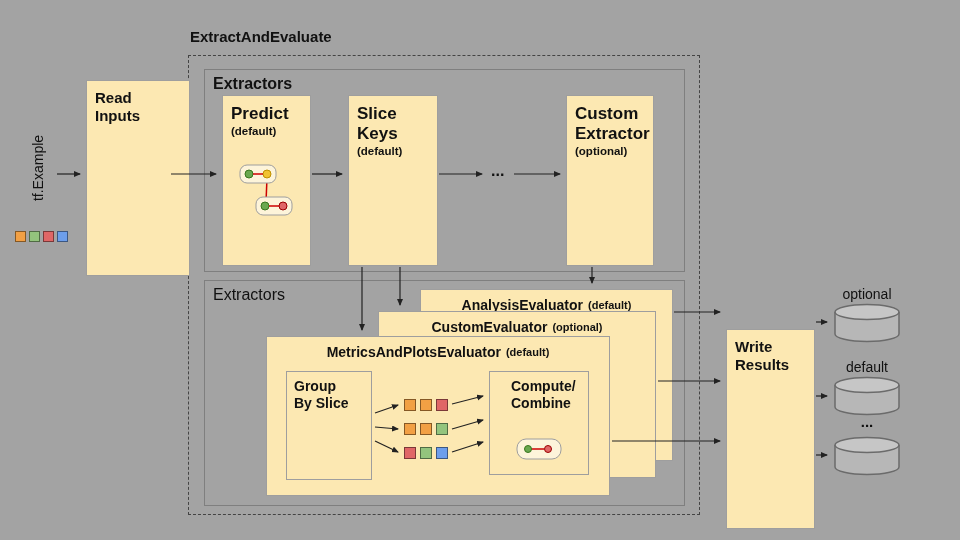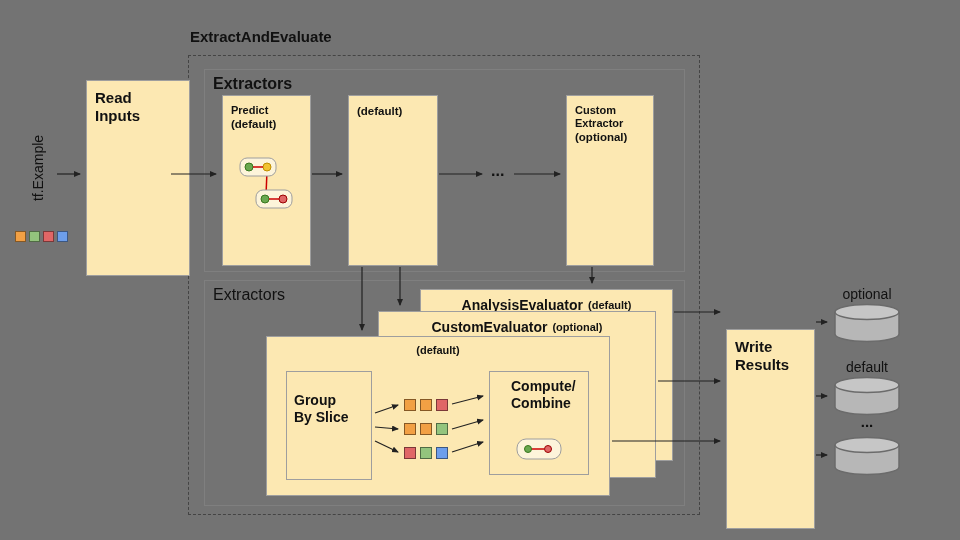--- a/index.html
+++ b/index.html
@@ -1,28 +1,28 @@
 <!DOCTYPE html>
 <html><head>
 <meta charset="utf-8">
 <style>
   * { margin:0; padding:0; box-sizing:border-box; }
   html,body { background:#ffffff; }
   .canvas {
-    position:relative; width:960px; height:540px; background:#737373;
+    position:relative; width:960px; height:540px; background:#a3a3a3;
     font-family:"Liberation Sans", sans-serif; color:#111; overflow:hidden;
   }
   .abs { position:absolute; }
   .tan { background:#fce8b2; border:1.4px solid #9e9e9e; }
   .container-box { border:1.4px solid #7f7f7f; background:transparent; }
   .dashed-box { border:1.6px dashed #444; }
   .diagram-title { font-weight:bold; font-size:15px; }
   .section-label { font-size:16px; padding:5px 8px; display:inline-block; }
   .section-label.bold { font-weight:bold; }
-  .box-title { font-weight:bold; font-size:11px; line-height:1.18; white-space:pre-line; }
+  .box-title { font-weight:bold; font-size:17px; line-height:1.18; white-space:pre-line; }
   .box-sub { font-weight:bold; font-size:11.5px; margin-top:1px; }
   .pad { padding:8px 8px; }
   .eval-title-row { display:flex; justify-content:center; align-items:center; gap:5px; padding-top:7px; }
   .eval-title { font-weight:bold; font-size:14px; }
   .eval-sub { font-weight:bold; font-size:11px; }
   .ellipsis { font-weight:bold; font-size:16px; }
   .rotated-label {
     width:120px; height:20px; text-align:center; font-size:14px;
     transform:rotate(-90deg);
   }
@@ -75,20 +75,22 @@
       <circle cx="35" cy="11" r="4" fill="#f1c232" stroke="#bf9000"></circle>
       <line x1="21" y1="11" x2="31" y2="11" stroke="#cc0000" stroke-width="1.5"></line>
       <rect x="24" y="34" width="36" height="18" rx="7" fill="#fdf4da" stroke="#9e9e9e"></rect>
       <circle cx="33" cy="43" r="4" fill="#6aa84f" stroke="#38761d"></circle>
       <circle cx="51" cy="43" r="4" fill="#e06666" stroke="#990000"></circle>
       <line x1="37" y1="43" x2="47" y2="43" stroke="#cc0000" stroke-width="1.5"></line>
     </svg>
   </div>
 
   <div class="abs tan pad" style="left:348px; top:95px; width:90px; height:171px;">
+    <div class="box-title">Slice
+Keys</div>
     <div class="box-sub">(default)</div>
   </div>
 
   <div class="abs ellipsis" style="left:491px; top:162px;">...</div>
 
   <div class="abs tan pad" style="left:566px; top:95px; width:88px; height:171px;">
     <div class="box-title">Custom
 Extractor</div>
     <div class="box-sub">(optional)</div>
   </div>
@@ -106,25 +108,26 @@
 
   <div class="abs tan" style="left:378px; top:311px; width:278px; height:167px;">
     <div class="eval-title-row">
       <span class="eval-title">CustomEvaluator</span>
       <span class="eval-sub">(optional)</span>
     </div>
   </div>
 
   <div class="abs tan" style="left:266px; top:336px; width:344px; height:160px;">
     <div class="eval-title-row">
+      <span class="eval-title">MetricsAndPlotsEvaluator</span>
       <span class="eval-sub">(default)</span>
     </div>
   </div>
 
-  <div class="abs tan" style="left:286px; top:371px; width:86px; height:109px; padding:20px 7px;">
+  <div class="abs tan" style="left:286px; top:371px; width:86px; height:109px; padding:6px 7px;">
     <div class="box-title" style="font-size:14px;">Group
 By Slice</div>
   </div>
 
   <div class="abs chip-row big" style="left:404px; top:399px;">
       <span class="chip" style="background: rgb(242, 160, 68);"></span>
       <span class="chip" style="background: rgb(242, 160, 68);"></span>
       <span class="chip" style="background: rgb(224, 102, 102);"></span>
     </div>
   <div class="abs chip-row big" style="left:404px; top:423px;">

